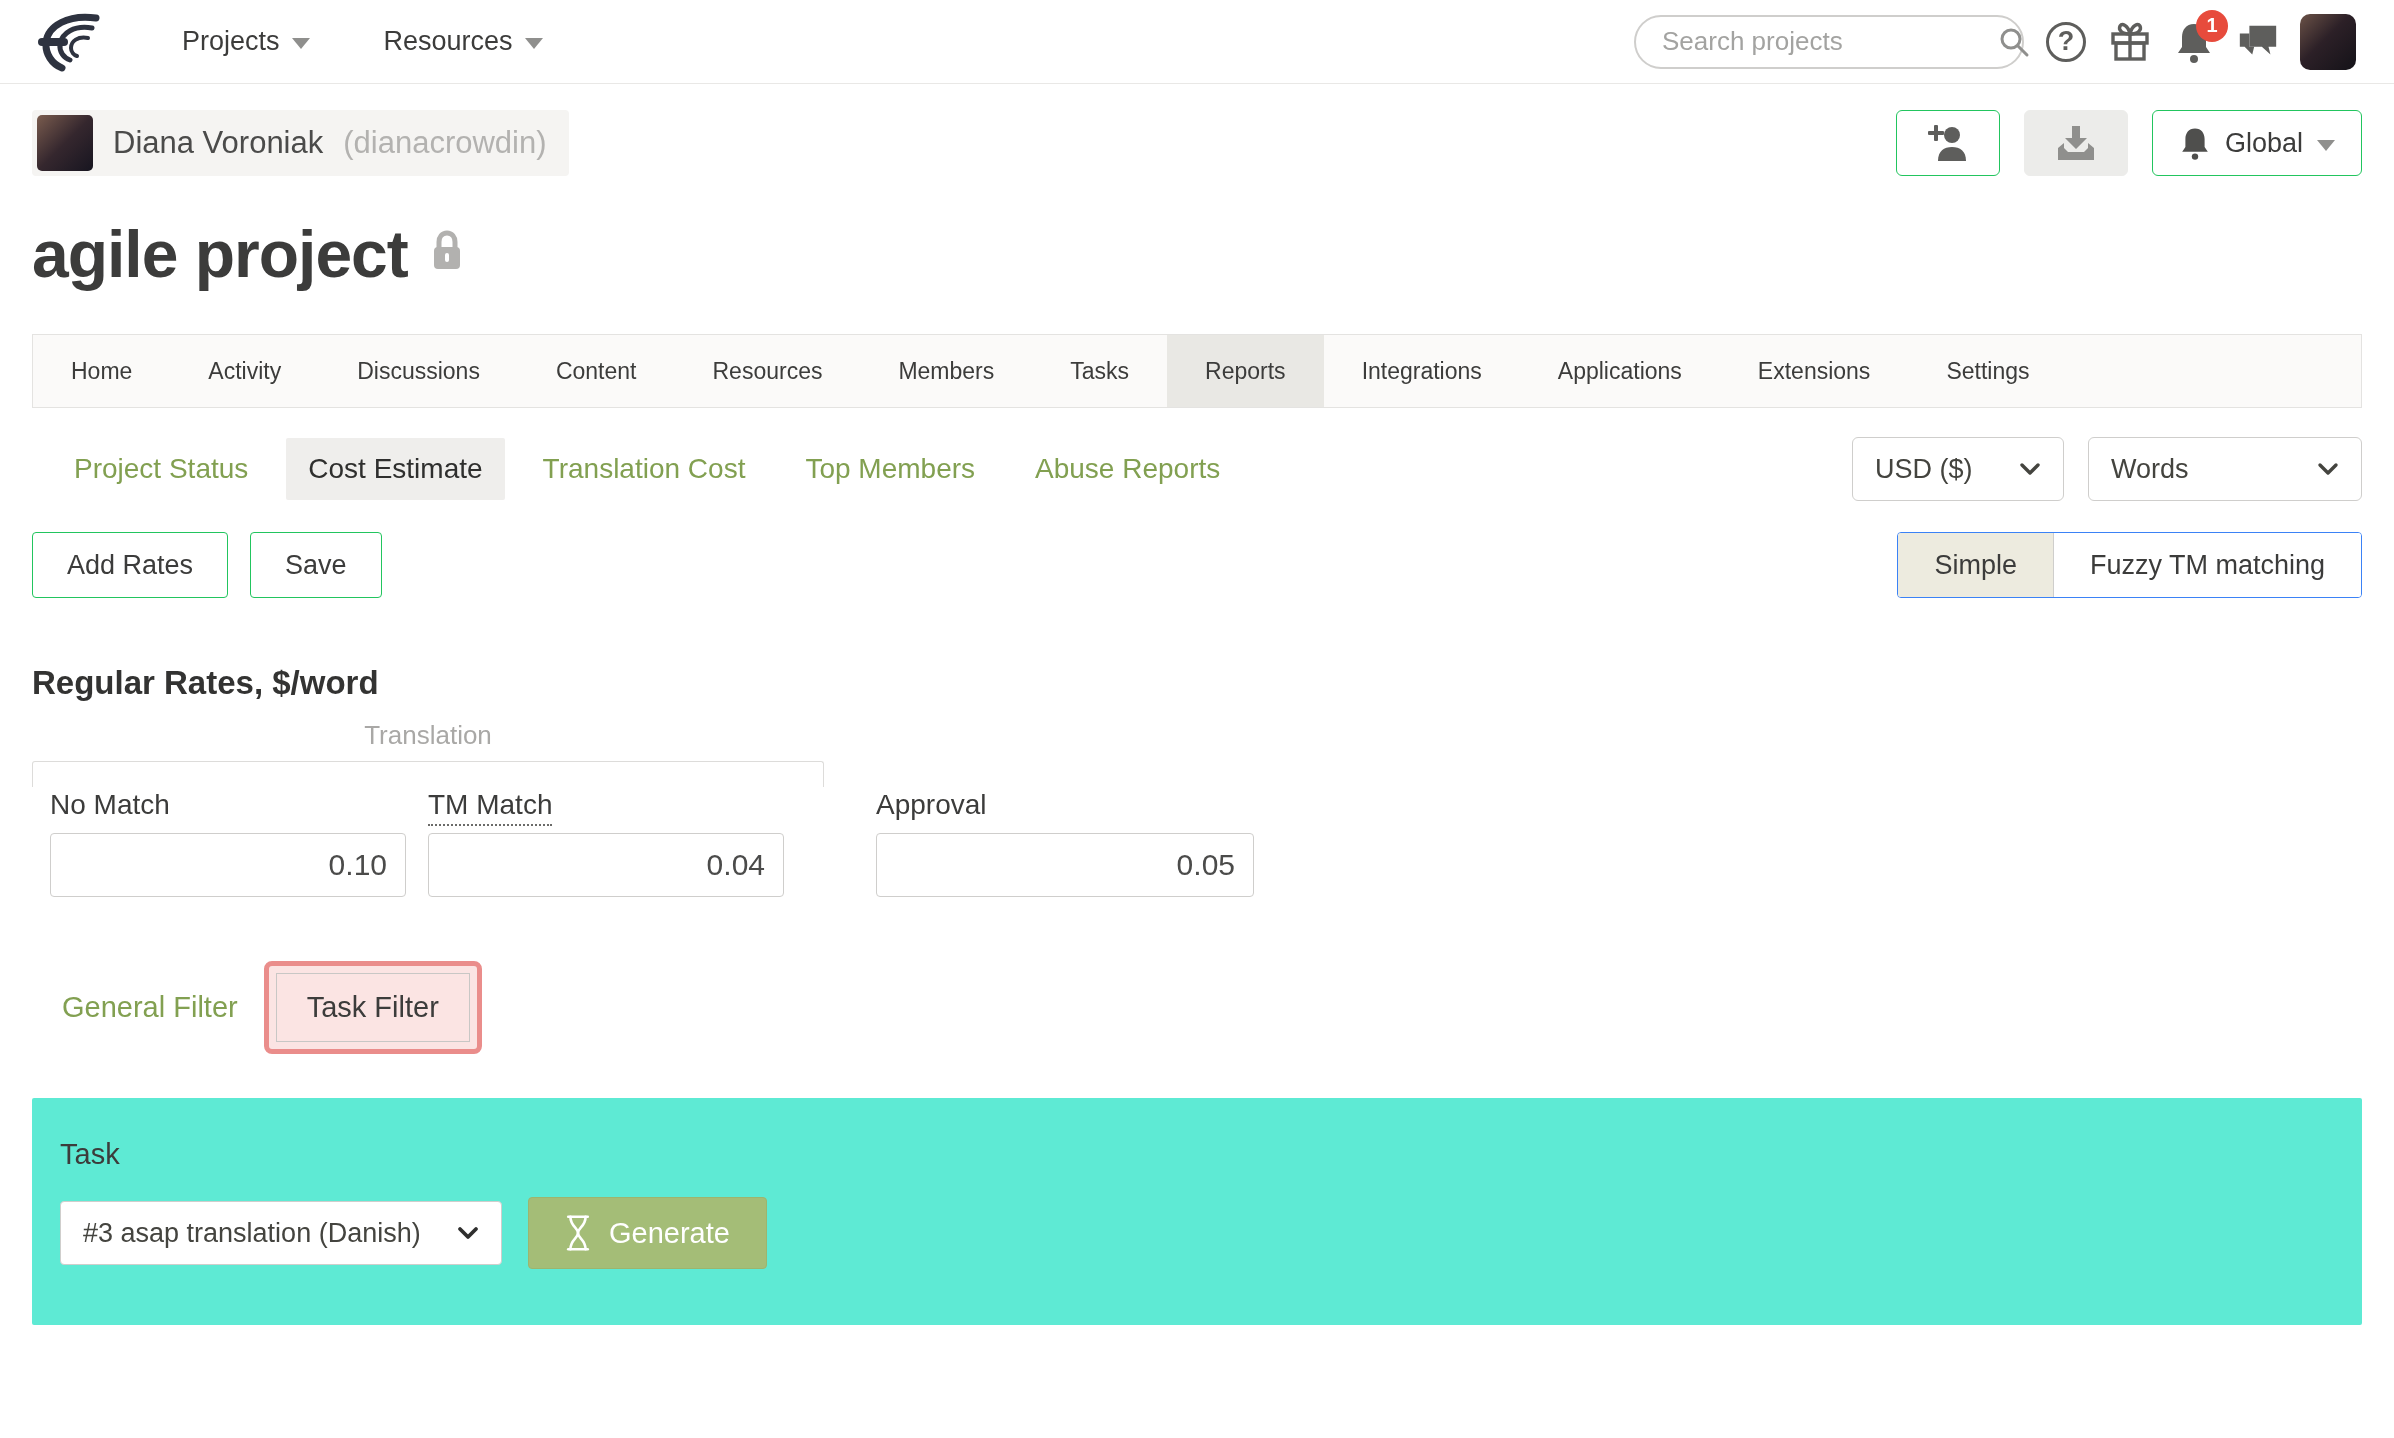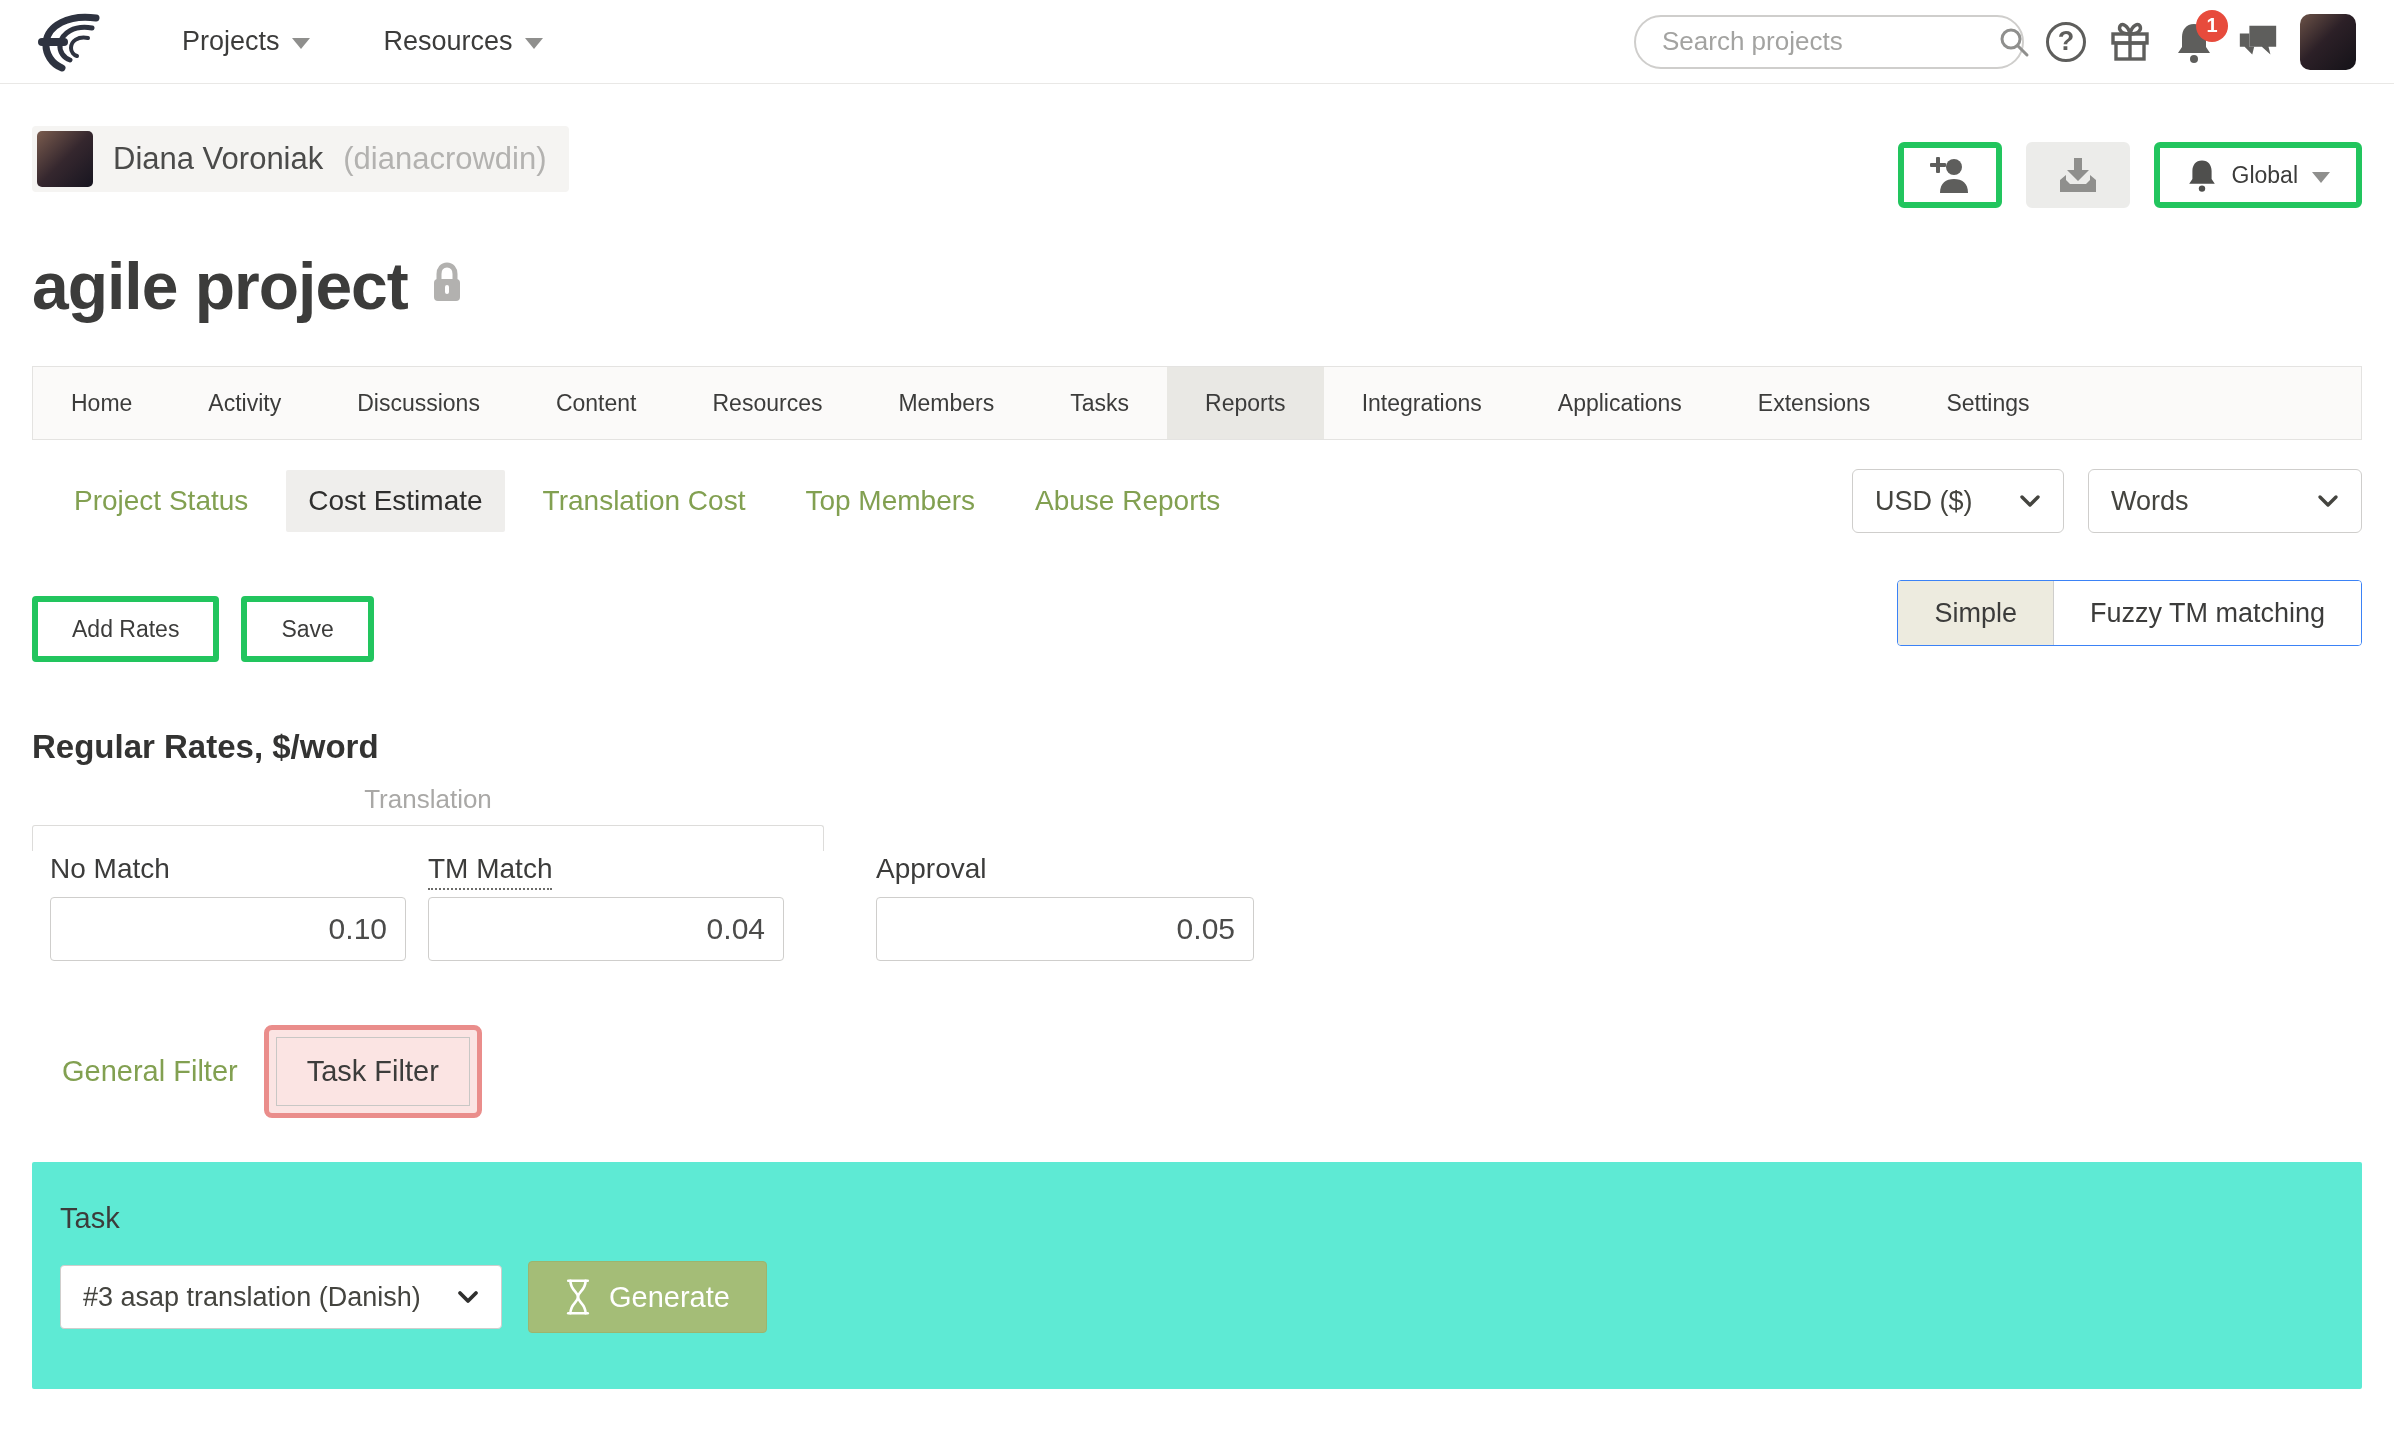--- a/index.html
+++ b/index.html
@@ -71,25 +71,24 @@
     background: #f5f4f2; border-radius: 4px; padding: 5px 22px 5px 5px;
   }
   .avatar-small {
     width: 56px; height: 56px; border-radius: 5px;
     background: linear-gradient(135deg, #7a5c4e 0%, #35272e 50%, #171520 100%);
   }
   .user-name { font-size: 31px; color: #4b4b4a; }
   .user-handle { font-size: 31px; color: #b3b2b0; }
   .user-actions { margin-left: auto; display: flex; align-items: center; gap: 24px; }
   .btn {
-    height: 66px; border: 6px solid #22c55e; border-radius: 6px;
+    height: 66px; border: 1px solid #22c55e; border-radius: 6px;
     background: #fff; display: inline-flex; align-items: center; justify-content: center;
-    font-size: 23px; color: #3c3c3b; cursor: pointer;
+    font-size: 27px; color: #3c3c3b; cursor: pointer;
     font-family: "Liberation Sans", sans-serif;
-    margin-top: 32px;
   }
   .btn-icon-only { width: 104px; color: #5e5e5c; }
   .btn-disabled { background: #ececea; border-color: #ececea; color: #989896; }
   .btn-global { padding: 0 26px; gap: 14px; }
   
   .page-title-row { margin-top: 40px; display: flex; align-items: flex-start; gap: 22px; }
   .page-title { font-size: 66px; font-weight: 600; color: #3c3c3b; letter-spacing: -1px; }
   .lock-wrap { margin-top: 14px; }
   
   .tab-bar {

